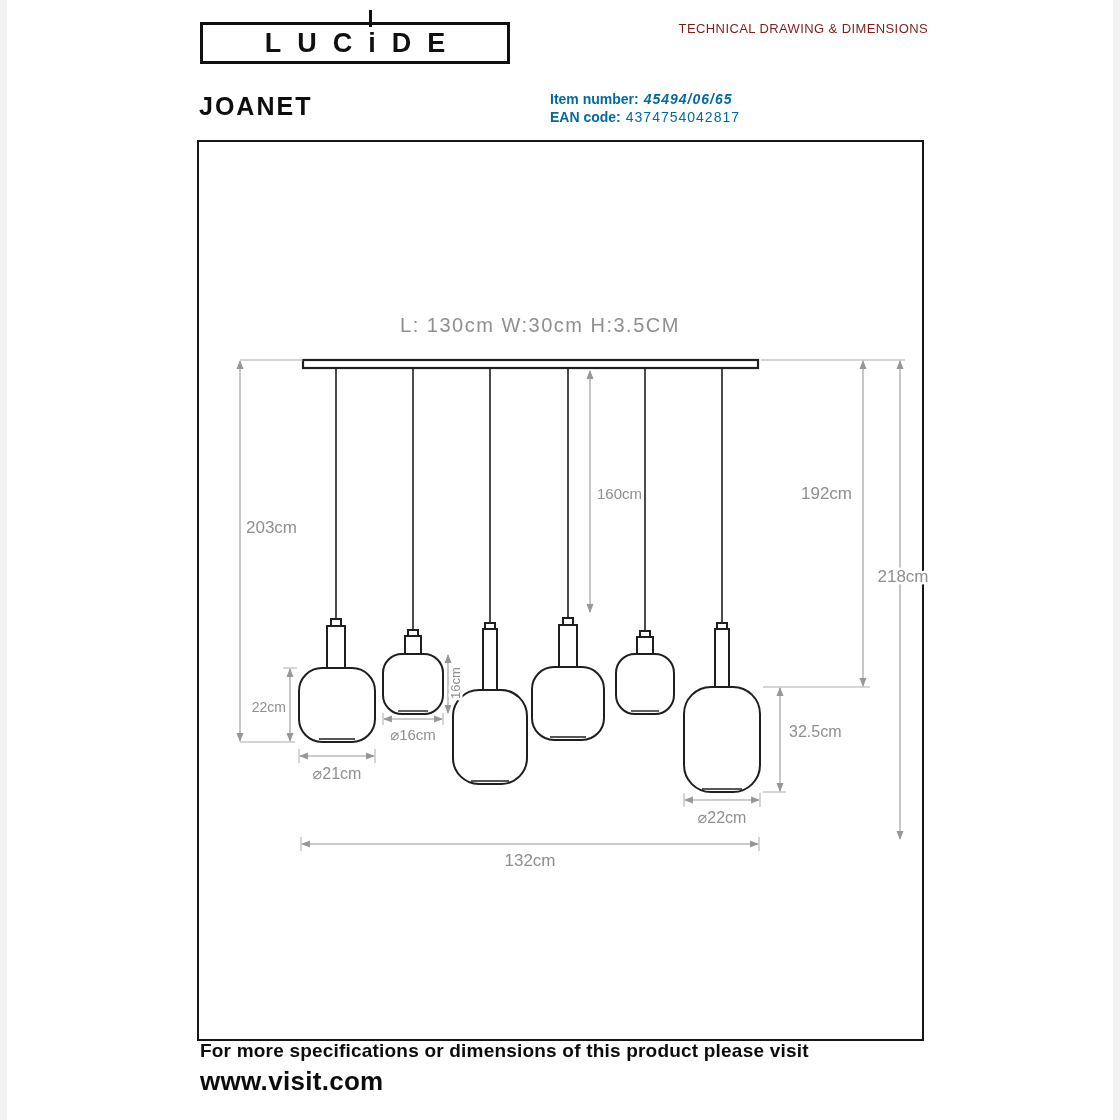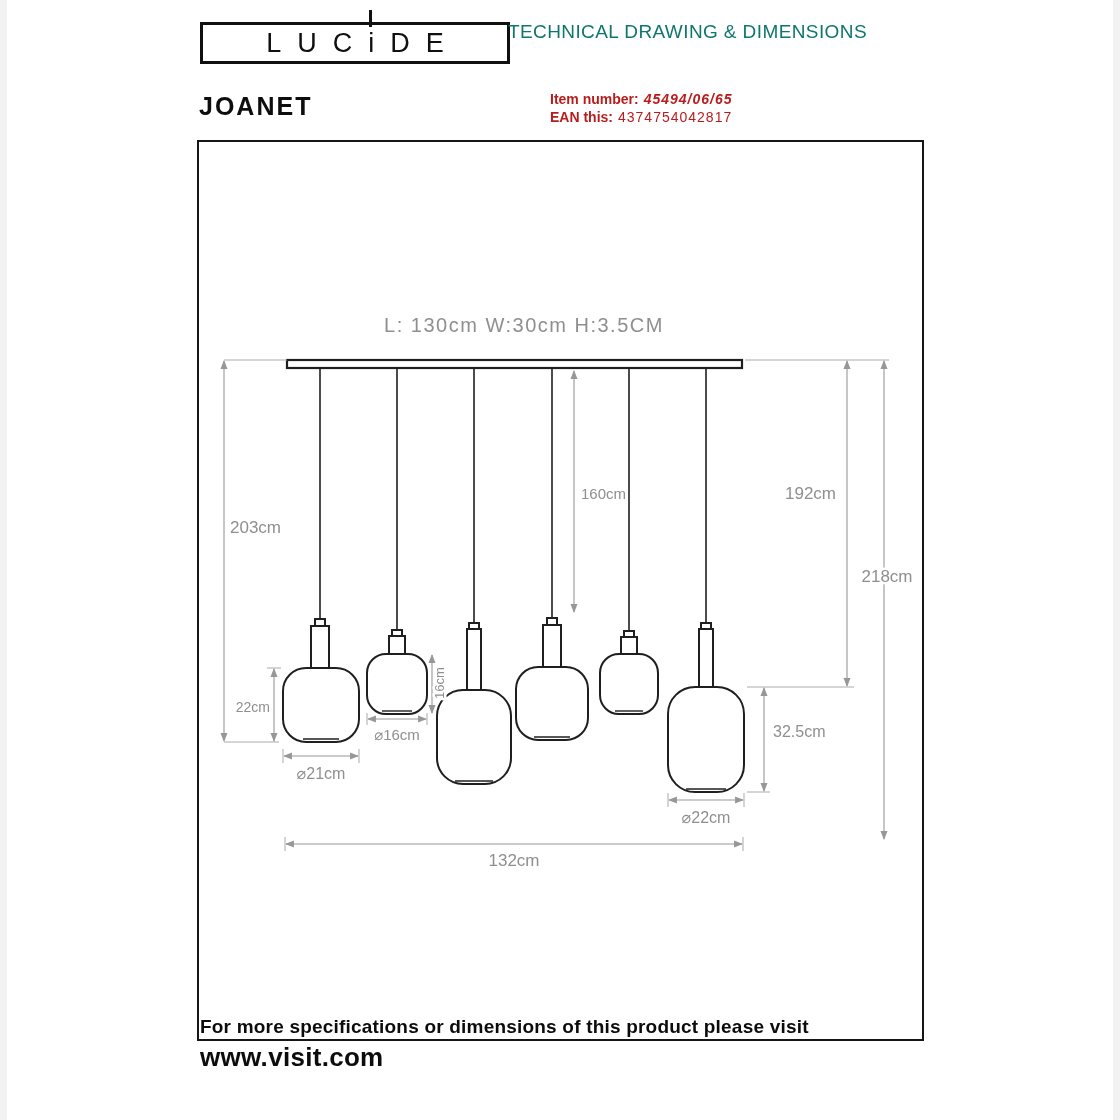--- a/index.html
+++ b/index.html
@@ -12,54 +12,54 @@
   .page { position:relative; width:1120px; height:1120px; background:#fff; overflow:hidden; }
   .edge { position:absolute; top:0; width:7px; height:1120px; background:#f2f2f2; }
   .edge.left { left:0; } .edge.right { right:0; }
 
   
   .logo-box {
     position:absolute; left:200px; top:22px; width:310px; height:42px;
     border:3px solid #101010; display:flex; align-items:center; justify-content:center;
     background:#fff;
   }
-  .logo-text { font-size:27px; letter-spacing:16px; margin-right:-16px; color:#101010; font-weight:400; }
+  .logo-text { font-size:27px; letter-spacing:16px; margin-right:-16px; color:#101010; font-weight:700; }
   .logo-i-mark { position:absolute; left:369px; top:10px; width:3px; height:17px; background:#101010; }
   .doc-title {
-    position:absolute; top:21px; right:192px; width:420px; 
-    font-size:19px; letter-spacing:0.4px; color:#0f766e;
+    position:absolute; top:21px; right:192px; width:420px; text-align:right;
+    font-size:13px; letter-spacing:0.4px; color:#7f1d1d;
   }
   .product-name { position:absolute; left:199px; top:92px; font-size:25px; font-weight:bold; letter-spacing:2px; color:#0d0d0d; }
-  .product-meta { position:absolute; left:550px; top:90px; font-size:14px; line-height:18px; color:#b91c1c; }
+  .product-meta { position:absolute; left:550px; top:90px; font-size:14px; line-height:18px; color:#0369a1; }
   .meta-row { display:flex; gap:5px; }
   .meta-label { font-weight:bold; }
   .meta-value { letter-spacing:1px; }
   .meta-value.bold { font-weight:bold;font-style:italic; }
 
   
   .drawing-box {
     position:absolute; left:197px; top:140px; width:727px; height:901px;
-    border:2px solid #161616; background:#fff;
+    border:2px solid #161616; background:#fff;padding-left:16px;
   }
   .drawing-box svg { display:block; }
 
   .cord { stroke:#1f1f1f; stroke-width:1.6; }
   .lamp { stroke:#1f1f1f; stroke-width:2; fill:#fff; }
   .lamp-line { stroke:#1f1f1f; stroke-width:1.4; }
   .bar { stroke:#1f1f1f; stroke-width:2.2; fill:#fff; }
   .dim { stroke:#979797; stroke-width:1.1; fill:none; }
   .ext { stroke:#ababab; stroke-width:1; }
   .dim-text {
     fill:#8f8f8f;
     paint-order:stroke; stroke:#ffffff; stroke-width:5px; stroke-linejoin:round;
   }
   .fixture-label { fill:#8f8f8f; letter-spacing:1.5px; }
 
   
-  .footer { position:absolute; left:200px; top:1016px; color:#0c0c0c; }
+  .footer { position:absolute; left:200px; top:1040px; color:#0c0c0c; }
   .footer-line1 { font-size:19px; font-weight:bold; letter-spacing:0.2px; }
   .footer-line2 { font-size:26px; font-weight:bold; margin-top:4px; letter-spacing:0.3px; }
 </style>
 </head>
 <body>
 
 <div class="page">
   <div class="edge left"></div>
   <div class="edge right"></div>
 
@@ -71,21 +71,21 @@
   <div class="doc-title">TECHNICAL DRAWING &amp; DIMENSIONS</div>
 
   <div class="product-name">JOANET</div>
 
   <div class="product-meta">
     <div class="meta-row">
       <span class="meta-label">Item number:</span>
       <span class="meta-value bold">45494/06/65</span>
     </div>
     <div class="meta-row">
-      <span class="meta-label">EAN this:</span>
+      <span class="meta-label">EAN code:</span>
       <span class="meta-value">4374754042817</span>
     </div>
   </div>
 
   <div class="drawing-box">
     <svg width="723" height="897" viewBox="0 0 723 897">
       <defs>
         <marker id="arr" viewBox="0 0 10 10" refX="9" refY="5" markerWidth="8" markerHeight="8" orient="auto-start-reverse">
           <path d="M0,1 L10,5 L0,9 z" fill="#979797"></path>
         </marker>

